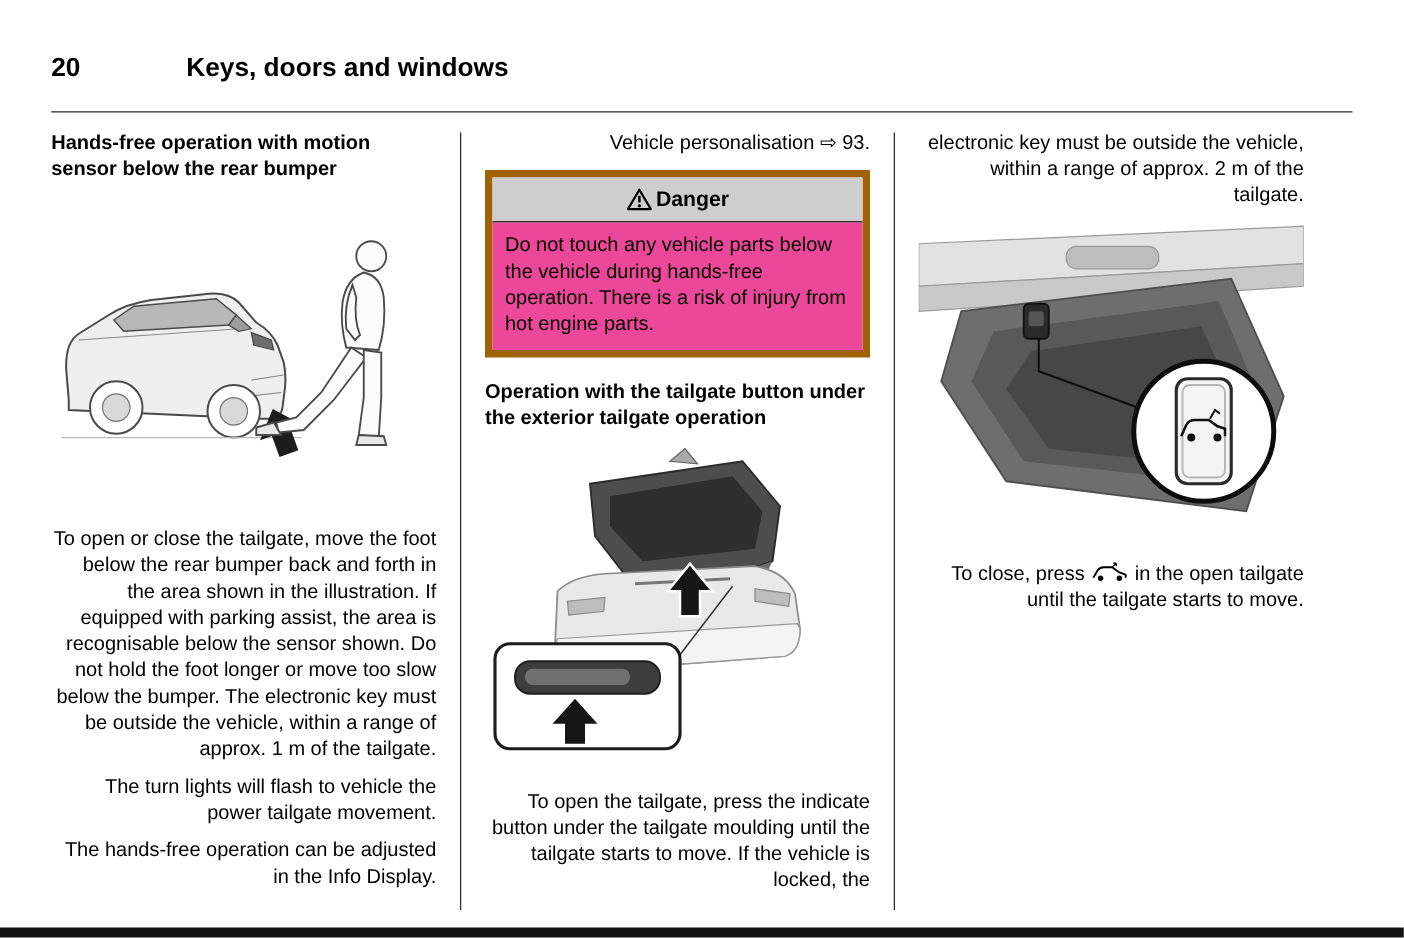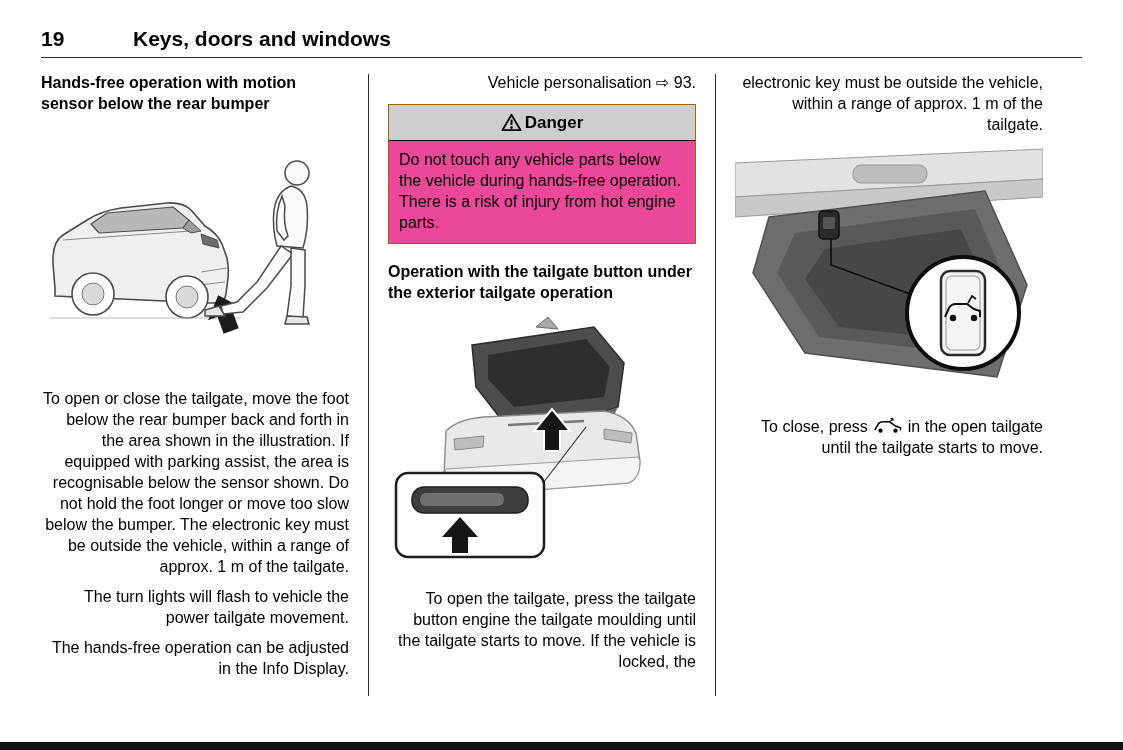--- a/index.html
+++ b/index.html
@@ -7,57 +7,57 @@
   body {
     width: 1123px; height: 750px; overflow: hidden;
     background: #ffffff; color: #000000;
     font-family: "Liberation Sans", "DejaVu Sans", sans-serif;
     font-size: 16px; line-height: 21px;
   }
   .page { position: relative; width: 1123px; height: 750px; }
 
   .page-header { display: flex; align-items: baseline; padding: 28px 41px 0 41px; }
   .page-number { display: inline-block; width: 92px; font-size: 21px; font-weight: 700; }
-  .chapter-title { margin: 0; font-size: 21px; font-weight: 700; }
+  .chapter-title { margin: 16px; font-size: 21px; font-weight: 700; }
   .header-rule { border-top: 1.5px solid #2a2a2a; margin: 8px 41px 0 41px; }
 
   .columns { display: flex; padding: 14px 40px 0 41px; height: 652px; overflow: hidden; }
   .col { width: 308px; flex: 0 0 308px; }
   .col-divider { width: 1px; flex: 0 0 1px; background: #2a2a2a; margin: 2px 19px 14px 19px; }
 
   h2.heading { margin: 0 0 6px 0; font-size: 16px; line-height: 21px; font-weight: 700; }
   p { margin: 0 0 9px 0; text-align: right; }
   figure { margin: 0; }
   .fig-kick { margin: 22px 0 12px 0; }
   .fig-button { margin: 8px 0 12px 0; }
   .fig-close { margin: 10px 0 16px 0; }
 
   .crossref { margin: 0 0 11px 0; }
 
-  .danger-box { border: 1px solid #a16207; margin: 0 0 17px 0; }
+  .danger-box { border: 6px solid #a16207; margin: 0 0 17px 0; }
   .danger-header {
     background: #cecece; border-bottom: 1px solid #000;
     display: flex; align-items: center; justify-content: center;
     height: 36px; font-size: 17px; font-weight: 700;
   }
   .danger-header .warn-icon { margin-right: 3px; }
   .danger-body { padding: 8px 10px 10px 10px; background: #ec4899; }
 
   .icon-line { margin-top: 4px; }
   .inline-car-icon { vertical-align: -3px; margin: 0 5px; }
 
   .bottom-bar { position: absolute; left: 0; bottom: 0; width: 1123px; height: 8px; background: #111111; }
 </style>
 </head>
 <body>
 
 <div class="page">
 
   <header class="page-header">
-    <span class="page-number">19</span>
+    <span class="page-number">20</span>
     <h1 class="chapter-title">Keys, doors and windows</h1>
   </header>
   <div class="header-rule"></div>
 
   <main class="columns">
 
     <section class="col">
       <h2 class="heading">Hands-free operation with motion sensor below the rear bumper</h2>
 
       <figure class="fig-kick">
@@ -130,27 +130,27 @@
           <path d="M198 116 L152 176" stroke="#333333" stroke-width="1.2" fill="none"></path>
           <g>
             <rect x="8" y="162" width="148" height="84" rx="12" fill="#ffffff" stroke="#1d1d1d" stroke-width="2.5"></rect>
             <rect x="24" y="176" width="116" height="26" rx="12" fill="#3d3d3d" stroke="#1d1d1d" stroke-width="1.5"></rect>
             <rect x="32" y="182" width="84" height="13" rx="6" fill="#707070"></rect>
             <path d="M64 242 L64 226 L54 226 L72 206 L90 226 L80 226 L80 242 Z" fill="#161616"></path>
           </g>
         </svg>
       </figure>
 
-      <p>To open the tailgate, press the tailgate button engine the tailgate moulding until the tailgate starts to move. If the vehicle is locked, the</p>
+      <p>To open the tailgate, press the indicate button under the tailgate moulding until the tailgate starts to move. If the vehicle is locked, the</p>
     </section>
 
     <div class="col-divider"></div>
 
     <section class="col">
-      <p>electronic key must be outside the vehicle, within a range of approx. 1 m of the tailgate.</p>
+      <p>electronic key must be outside the vehicle, within a range of approx. 2 m of the tailgate.</p>
 
       <figure class="fig-close">
         <svg viewBox="0 0 308 250" width="308" height="250">
           <g>
             <path d="M0 18 L308 4 L308 34 L0 52 Z" fill="#e2e2e2" stroke="#9a9a9a" stroke-width="1"></path>
             <path d="M0 52 L308 34 L308 52 L0 72 Z" fill="#c9c9c9" stroke="#9a9a9a" stroke-width="1"></path>
             <rect x="118" y="20" width="74" height="18" rx="8" fill="#bdbdbd" stroke="#9a9a9a"></rect>
           </g>
           <g>
             <path d="M34 72 L250 46 L292 140 L262 232 L70 208 L18 128 Z" fill="#6e6e6e" stroke="#4f4f4f" stroke-width="1.5"></path>

